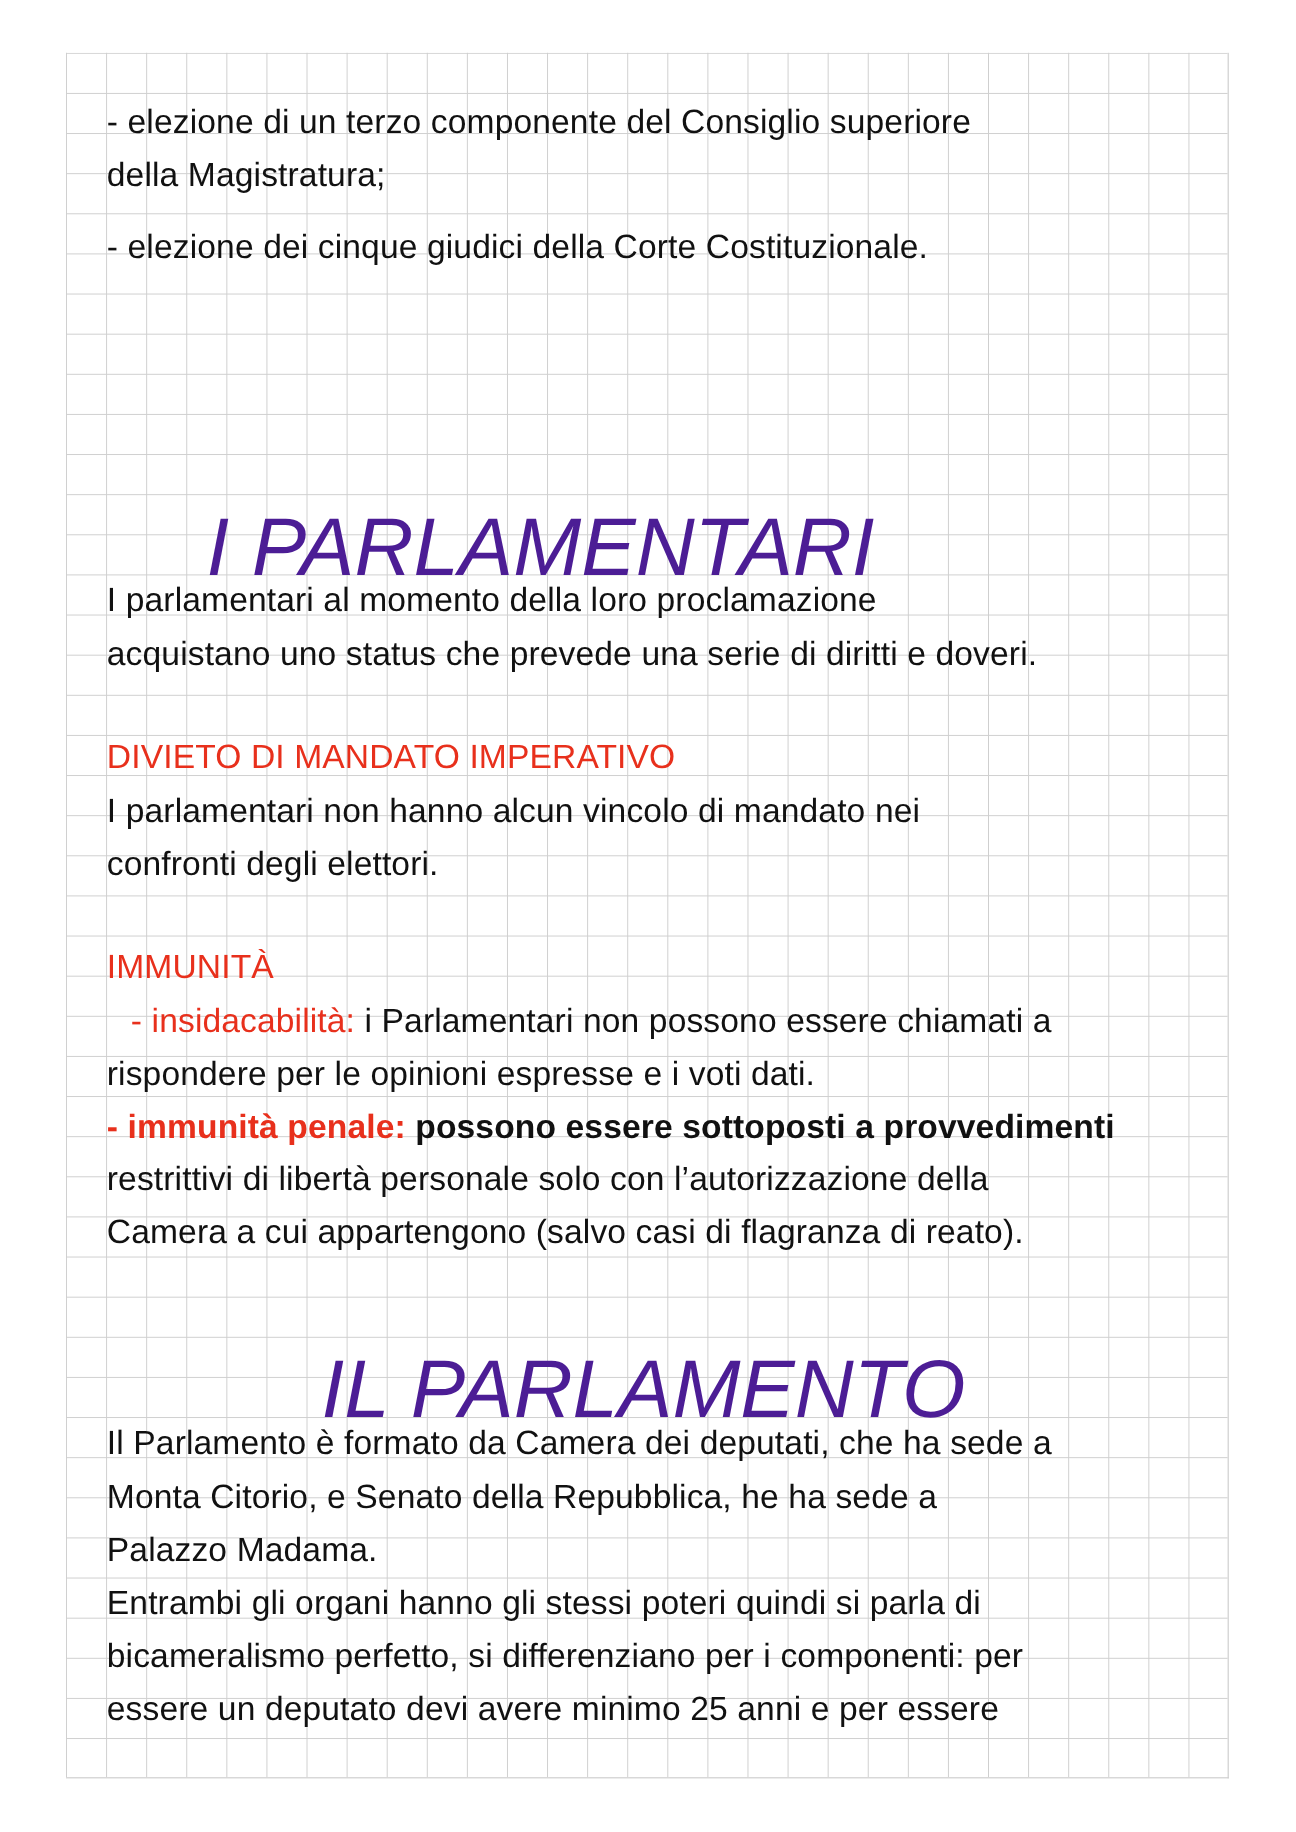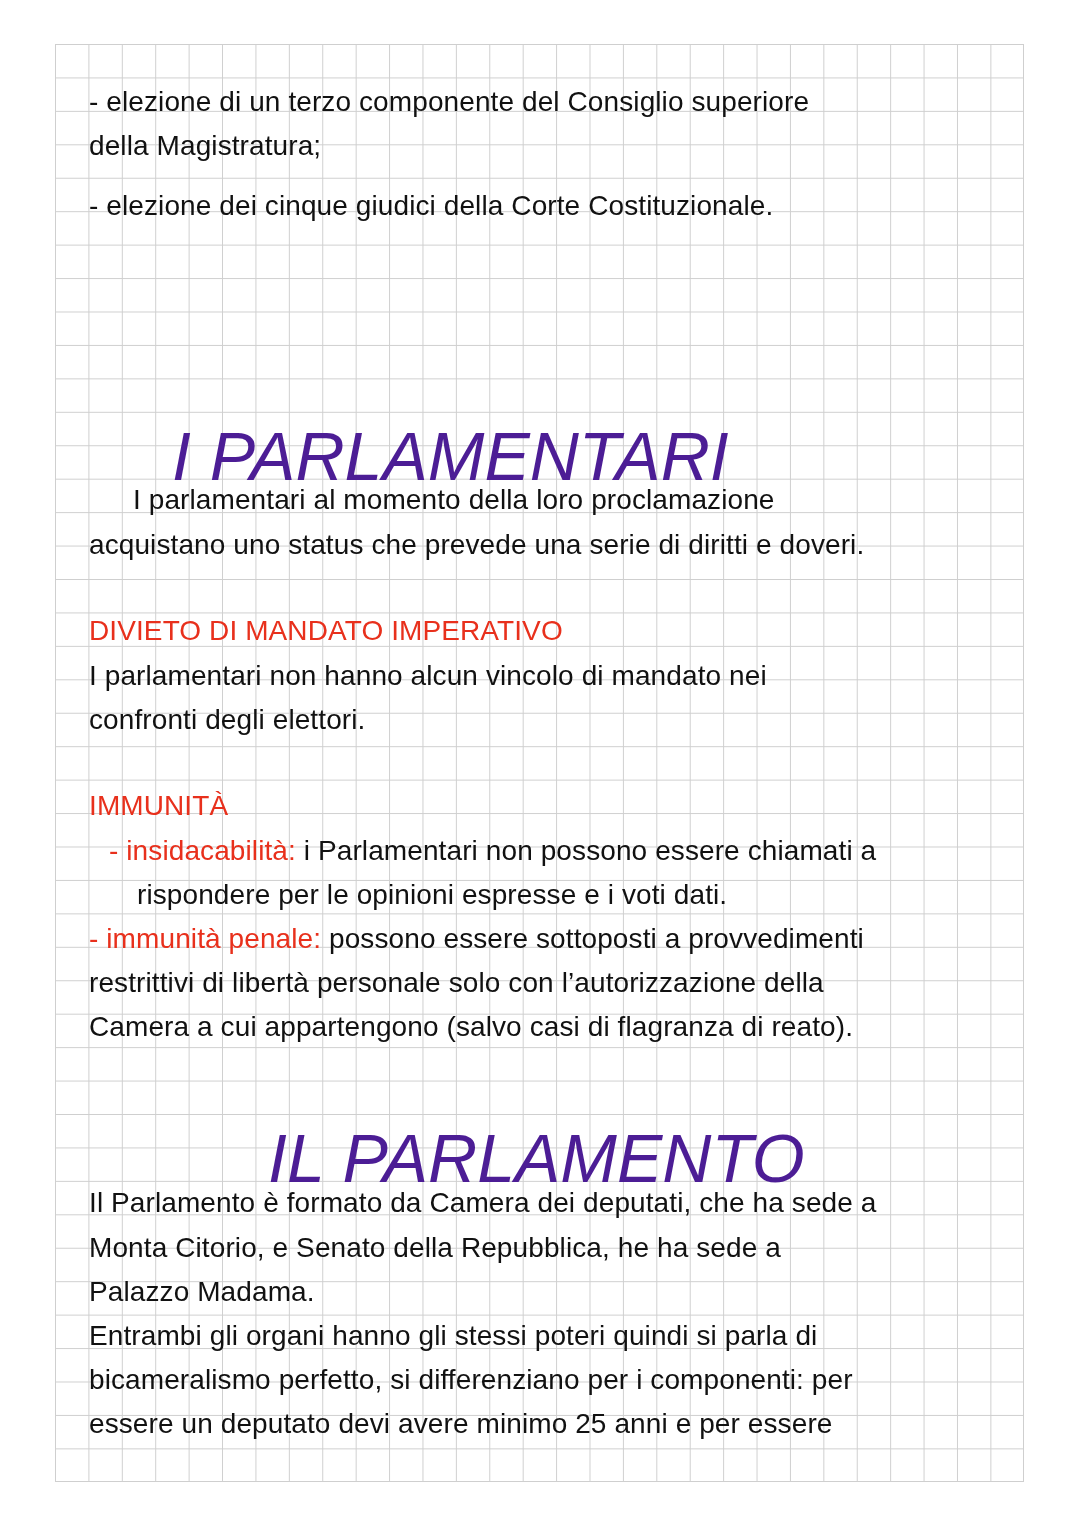--- a/index.html
+++ b/index.html
@@ -54,35 +54,35 @@
 <body>
 
 <div class="page"></div>
 
 <div class="line" style="top:85px;">- elezione di un terzo componente del Consiglio superiore</div>
 <div class="line" style="top:129px;">della Magistratura;</div>
 <div class="line" style="top:189px;">- elezione dei cinque giudici della Corte Costituzionale.</div>
 
 <div class="title" style="left:172px; top:418px;">I PARLAMENTARI</div>
 
-<div class="line" style="top:483px;padding-left:44px;">I parlamentari al momento della loro proclamazione</div>
+<div class="line" style="top:483px;">I parlamentari al momento della loro proclamazione</div>
 <div class="line" style="top:528px;">acquistano uno status che prevede una serie di diritti e doveri.</div>
 
 <div class="line red" style="top:614px;">DIVIETO DI MANDATO IMPERATIVO</div>
 <div class="line" style="top:659px;">I parlamentari non hanno alcun vincolo di mandato nei</div>
 <div class="line" style="top:703px;">confronti degli elettori.</div>
 
 <div class="line red" style="top:789px;">IMMUNITÀ</div>
 
 <div class="line" style="top:834px;padding-left:20px;">
   <span class="red">- insidacabilità:</span><span> i Parlamentari non possono essere chiamati a</span>
 </div>
-<div class="line" style="top:878px;margin-left:48px;">rispondere per le opinioni espresse e i voti dati.</div>
+<div class="line" style="top:878px;">rispondere per le opinioni espresse e i voti dati.</div>
 
-<div class="line" style="top:922px;">
+<div class="line" style="top:922px;font-weight:bold;">
   <span class="red">- immunità penale:</span><span> possono essere sottoposti a provvedimenti</span>
 </div>
 <div class="line" style="top:966px;">restrittivi di libertà personale solo con l’autorizzazione della</div>
 <div class="line" style="top:1010px;">Camera a cui appartengono (salvo casi di flagranza di reato).</div>
 
 <div class="title" style="left:268px; top:1120px;">IL PARLAMENTO</div>
 
 <div class="line" style="top:1186px;">Il Parlamento è formato da Camera dei deputati, che ha sede a</div>
 <div class="line" style="top:1231px;text-align:right;">Monta Citorio, e Senato della Repubblica,  he ha sede a</div>
 <div class="line" style="top:1275px;">Palazzo Madama.</div>

